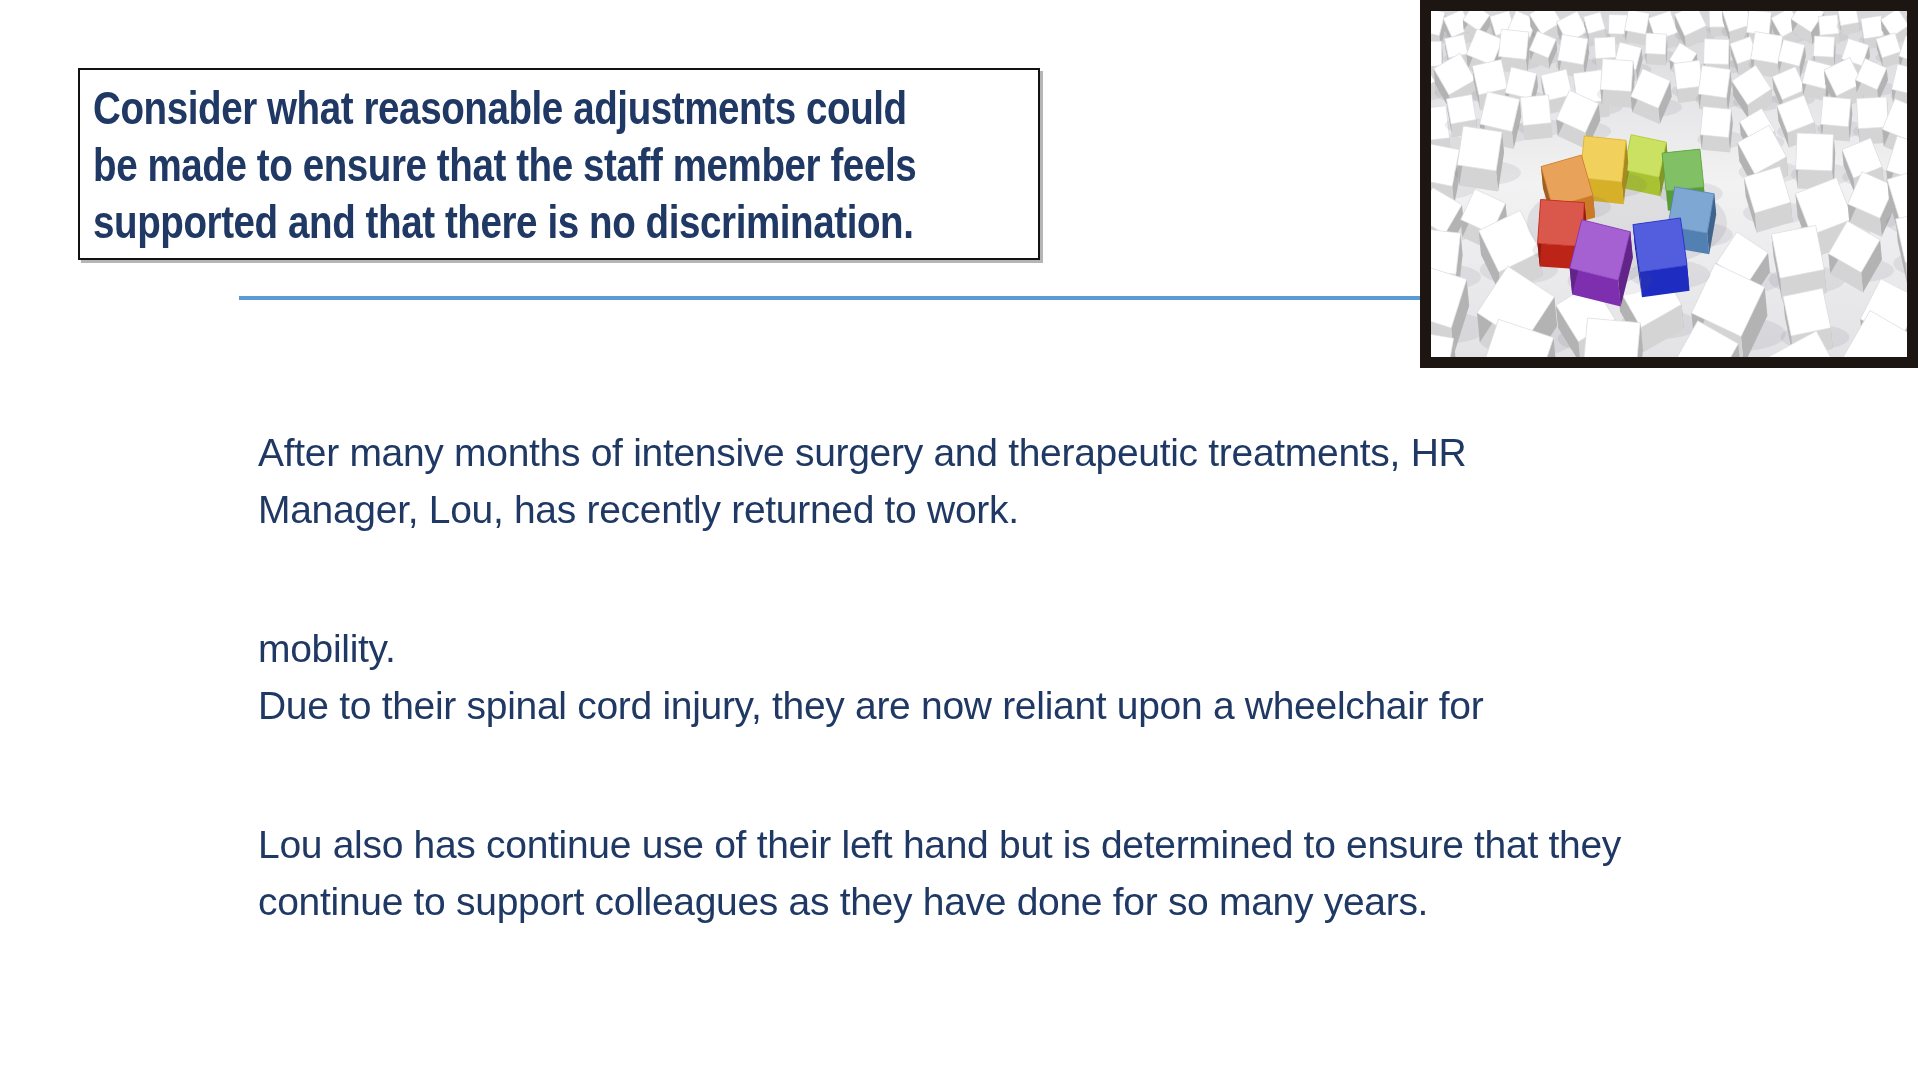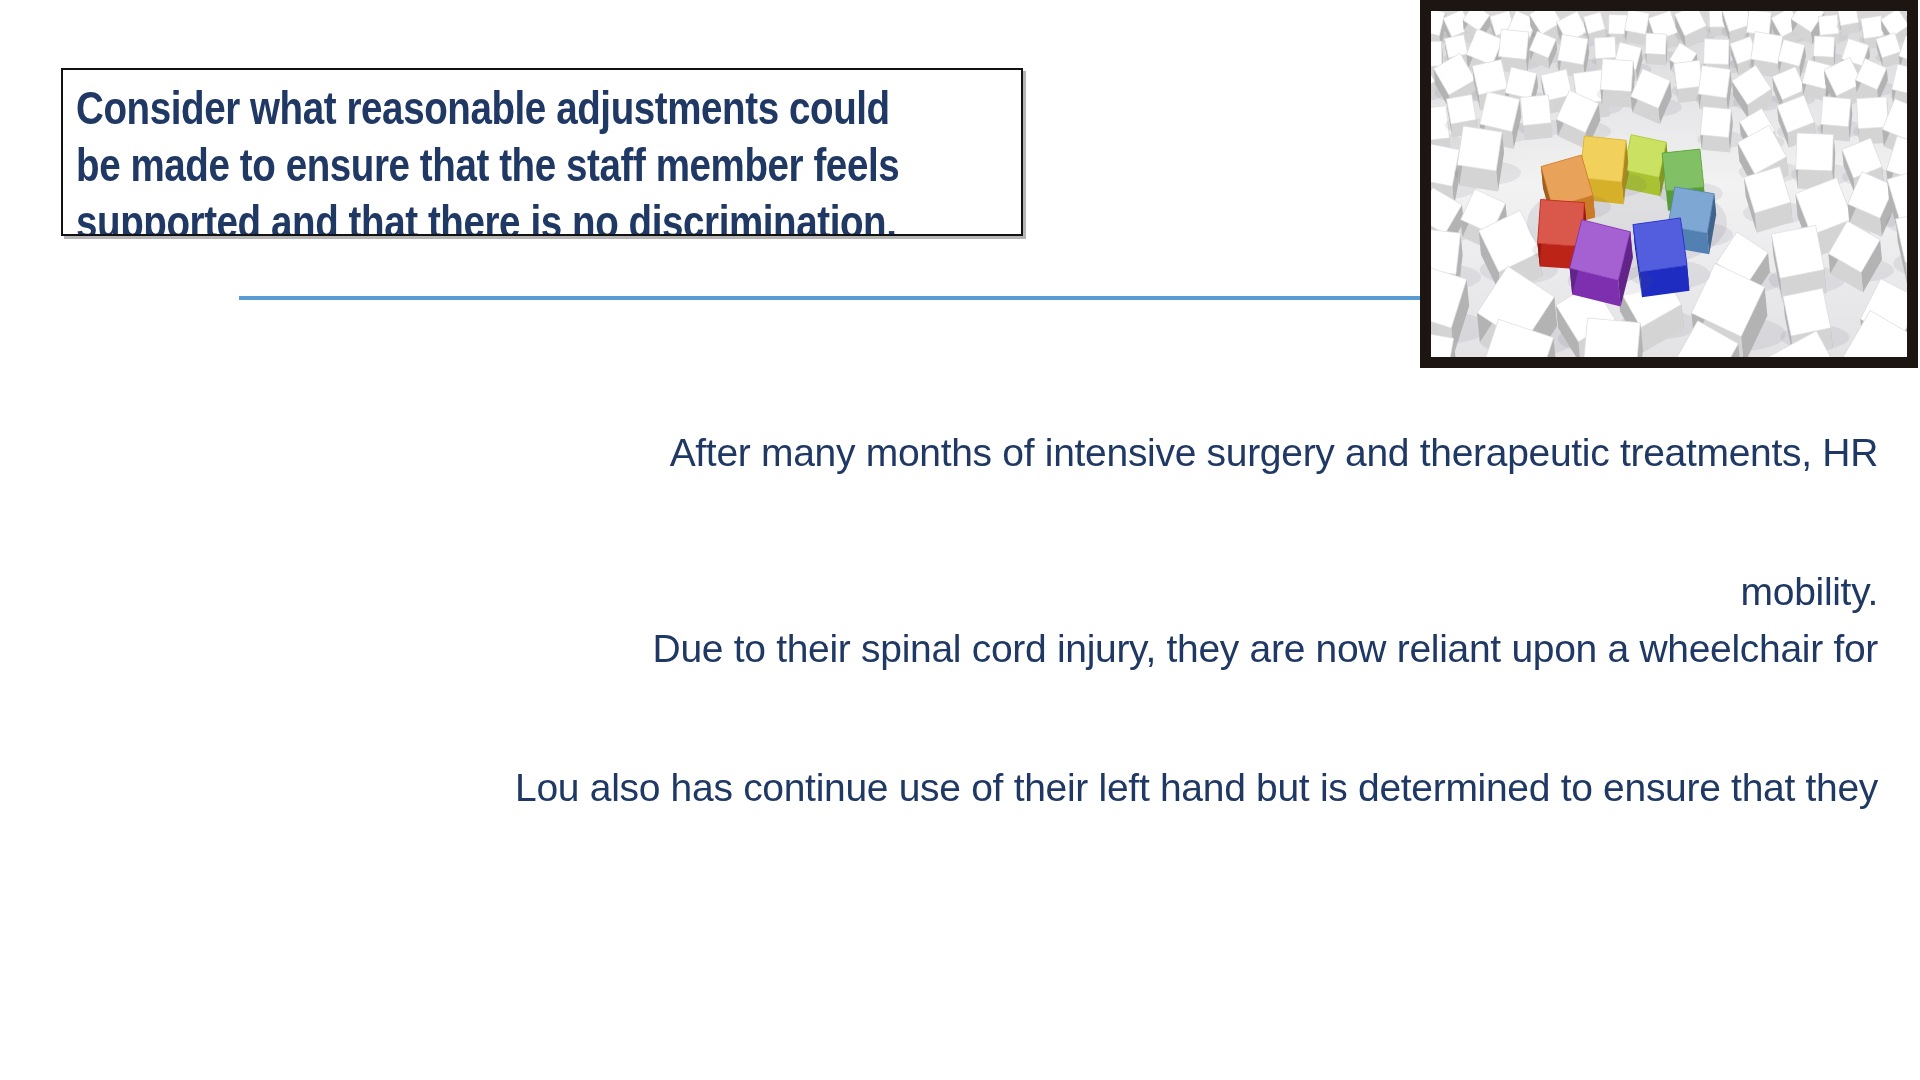--- a/index.html
+++ b/index.html
@@ -6,22 +6,22 @@
   .slide {
     position: relative;
     width: 1920px; height: 1080px;
     background: var(--bg, #ffffff);
     overflow: hidden;
     font-family: "Liberation Sans", sans-serif;
     color: var(--txt, #1f3864);
   }
   .prompt-box {
     position: absolute;
-    left: 61px; top: 68px;
-    width: 962px; height: 168px;
+    left: 78px; top: 68px;
+    width: 962px; height: 192px;
     box-sizing: border-box;
     border: 2px solid #121212;
     background: #ffffff;
     box-shadow: 3px 3px 0 rgba(120,120,120,0.55);
     padding: 9px 0 4px 13px;
     overflow: hidden;
   }
   .prompt-line {
     display: block;
     font-size: 47px;
@@ -45,21 +45,20 @@
     width: 498px; height: 368px;
     box-sizing: border-box;
     border: 11px solid var(--frame, #1c1512);
     background: #e9e9eb;
   }
   .photo-frame svg { display: block; }
   .body-text {
     position: absolute;
     left: 258px; top: 424px;
     width: 1620px;
-    text-align: right;
   }
   .para { margin: 0 0 82px 0; }
   .body-line {
     display: block;
     font-size: 39px;
     line-height: 57px;
     letter-spacing: -0.3px;
     white-space: nowrap;
     color: var(--txt, #1f3864);
   }
@@ -723,23 +722,25 @@
         <polygon points="199.30544054689162,220.79065423309177 187.20934576690823,269.3054405468916 189.70934576690823,295.5554405468916 201.80544054689162,247.04065423309177" fill="rgb(98,36,137)"></polygon>
         <polygon points="187.20934576690823,269.3054405468916 138.69455945310838,257.2093457669082 141.19455945310838,283.4593457669082 189.70934576690823,295.5554405468916" fill="rgb(126,47,176)"></polygon>
         <polygon points="138.69455945310838,257.2093457669082 150.79065423309177,208.69455945310838 153.29065423309177,234.94455945310838 141.19455945310838,283.4593457669082" fill="rgb(98,36,137)"></polygon>
         <polygon points="150.79065423309177,208.69455945310838 199.30544054689162,220.79065423309177 187.20934576690823,269.3054405468916 138.69455945310838,257.2093457669082" fill="rgb(165,97,209)" stroke="rgb(129,48,180)" stroke-width="0.7"></polygon>
       </svg>
   </div>
 
   <div class="body-text">
     <div class="para">
       <span class="body-line">After many months of intensive surgery and therapeutic treatments, HR</span>
+      <span class="body-line">Manager, Lou, has recently returned to work.</span>
     </div>
     <div class="para">
       <span class="body-line">mobility.</span>
       <span class="body-line">Due to their spinal cord injury, they are now reliant upon a wheelchair for</span>
     </div>
     <div class="para">
       <span class="body-line">Lou also has continue use of their left hand but is determined to ensure that they</span>
+      <span class="body-line">continue to support colleagues as they have done for so many years.</span>
     </div>
   </div>
 
 </div>
 
 </body></html>

